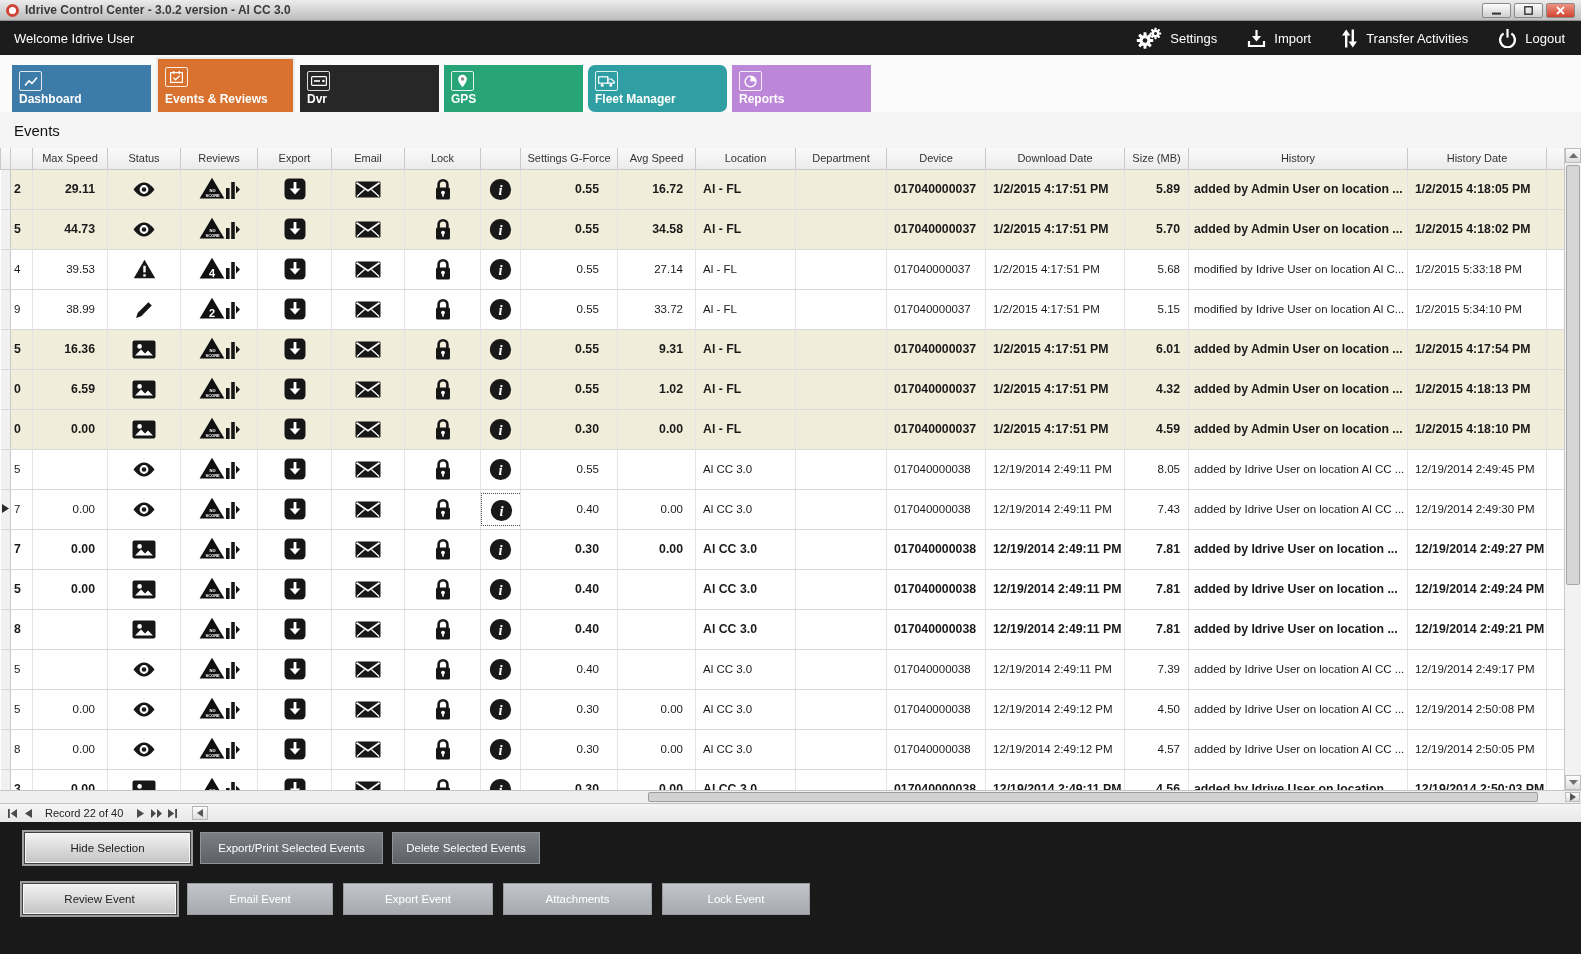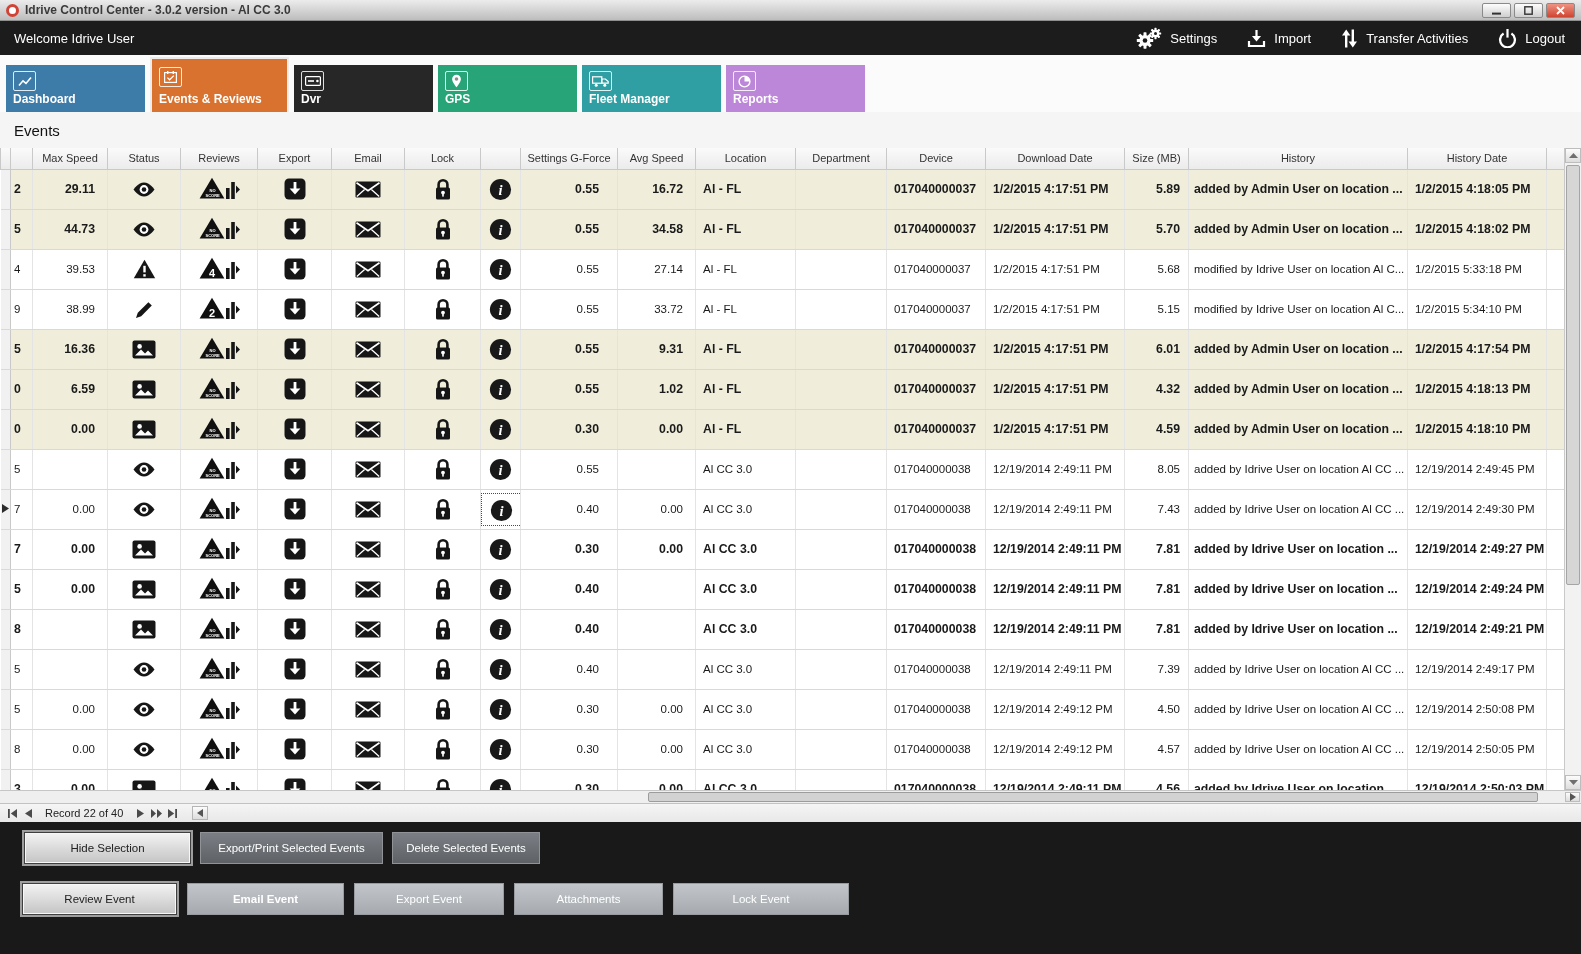--- a/index.html
+++ b/index.html
@@ -18,21 +18,21 @@
   .winbtn.close { background:linear-gradient(#ef9383,#cf4430); }
 
   
   .topbar { height:34px; background:#1c1c1c; color:#fff; display:flex; align-items:center; padding:0 16px 0 14px; flex:none; }
   .welcome { font-size:13px; }
   .actions { margin-left:auto; display:flex; gap:30px; align-items:center; }
   .action { display:flex; align-items:center; gap:8px; font-size:13px; cursor:pointer; }
   .action svg { display:block; }
 
   
-  .tabstrip { height:57px; background:#fbfbfb; display:flex; align-items:flex-end; padding-left:6px; gap:5px; flex:none; }
+  .tabstrip { height:57px; background:#fbfbfb; display:flex; align-items:flex-end; padding-left:12px; gap:5px; flex:none; }
   .tab { width:139px; height:47px; position:relative; cursor:pointer; flex:none; }
   .tab.active { height:55px; border:2px solid #ececec; border-bottom:none; }
   .tab-icon { position:absolute; top:6px; left:7px; width:23px; height:20px; border:1px solid rgba(255,255,255,.85);
               border-radius:2px; display:flex; align-items:center; justify-content:center; }
   .tab.active .tab-icon { top:8px; }
   .tab-label { position:absolute; bottom:6px; left:7px; font-size:12px; font-weight:bold; color:#fff; white-space:nowrap; }
 
   
   .page-title-bar { height:36px; background:#f5f5f5; display:flex; align-items:center; padding-left:14px; font-size:15px; color:#111; flex:none; }
   .panel-header { height:20px; background:linear-gradient(#fdfdfd,#e7e7e7); border-top:1px solid #d6d6d6; border-bottom:1px solid #c5c5c5;
@@ -220,21 +220,21 @@
       </div>
       <div class="tab" style="background: rgb(40, 165, 120);">
         <span class="tab-icon">
           <svg width="11" height="14" viewBox="0 0 11 14">
             <path d="M5.5.7a4.4 4.4 0 0 1 4.4 4.4c0 3.3-4.4 8.2-4.4 8.2S1.1 8.4 1.1 5.1A4.4 4.4 0 0 1 5.5.7Z" fill="#fff"></path>
             <circle cx="5.5" cy="5" r="1.8" fill="rgba(0,0,0,.45)"></circle>
           </svg>
         </span>
         <span class="tab-label">GPS</span>
       </div>
-      <div class="tab" style="background: rgb(47, 159, 163);">
+      <div class="tab" style="background: rgb(47, 159, 163); border-radius: 7px;">
         <span class="tab-icon">
           <svg width="17" height="11" viewBox="0 0 17 11">
             <rect x=".6" y=".8" width="9.2" height="6.4" fill="none" stroke="#fff" stroke-width="1.2"></rect>
             <path d="M9.8 3h3.6l2.8 2.6v1.6H9.8Z" fill="none" stroke="#fff" stroke-width="1.2"></path>
             <circle cx="4.2" cy="9.2" r="1.5" fill="#fff"></circle>
             <circle cx="12.8" cy="9.2" r="1.5" fill="#fff"></circle>
           </svg>
         </span>
         <span class="tab-label">Fleet Manager</span>
       </div>
@@ -1197,20 +1197,20 @@
   </div>
 
   <div class="footer">
     <div class="btn-row row1" id="footer-row1">
         <div class="btn silver" style="width: 167px;">Hide Selection</div>
         <div class="btn dark" style="width: 183px;">Export/Print Selected Events</div>
         <div class="btn dark" style="width: 148px;">Delete Selected Events</div>
       </div>
     <div class="btn-row row2" id="footer-row2">
         <div class="btn silver" style="width: 155px;">Review Event</div>
-        <div class="btn mid" style="width: 157px; font-weight: bold;">Email Event</div>
+        <div class="btn mid" style="width: 146px;">Email Event</div>
         <div class="btn mid" style="width: 150px;">Export Event</div>
         <div class="btn mid" style="width: 149px;">Attachments</div>
-        <div class="btn mid" style="width: 176px;">Lock Event</div>
+        <div class="btn mid" style="width: 148px;">Lock Event</div>
       </div>
   </div>
 
 </div>
 
 </body></html>

